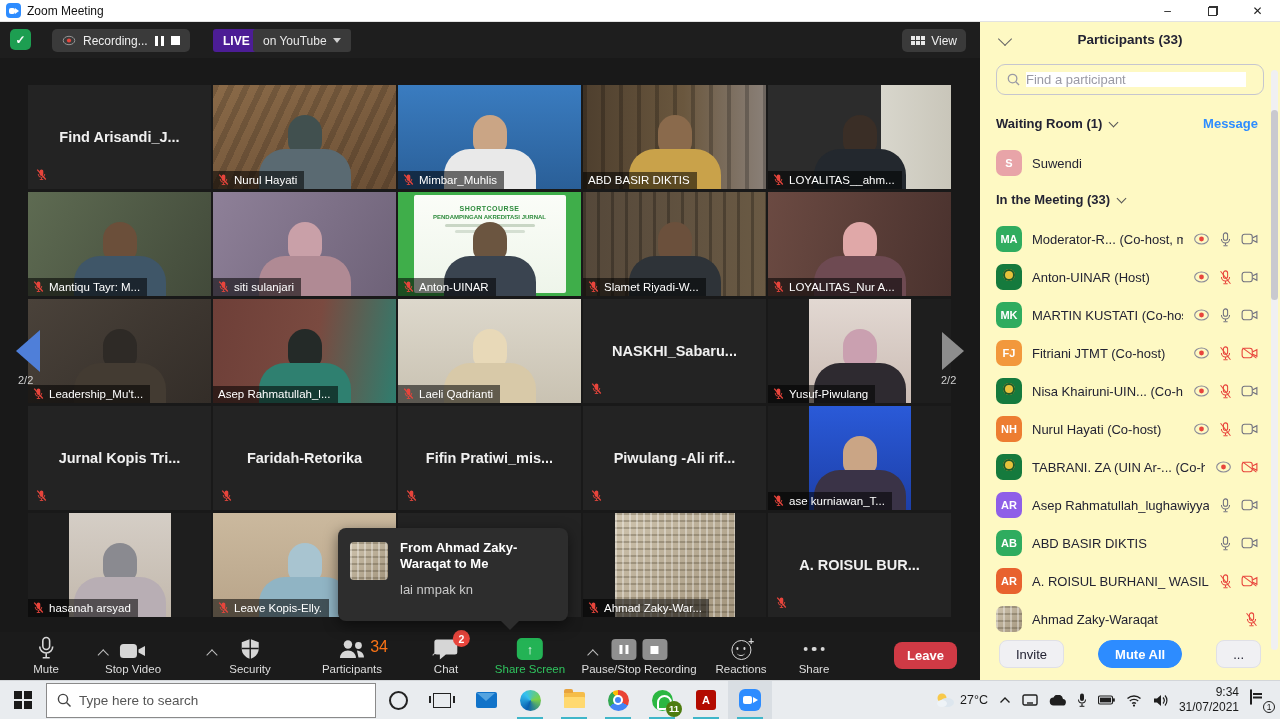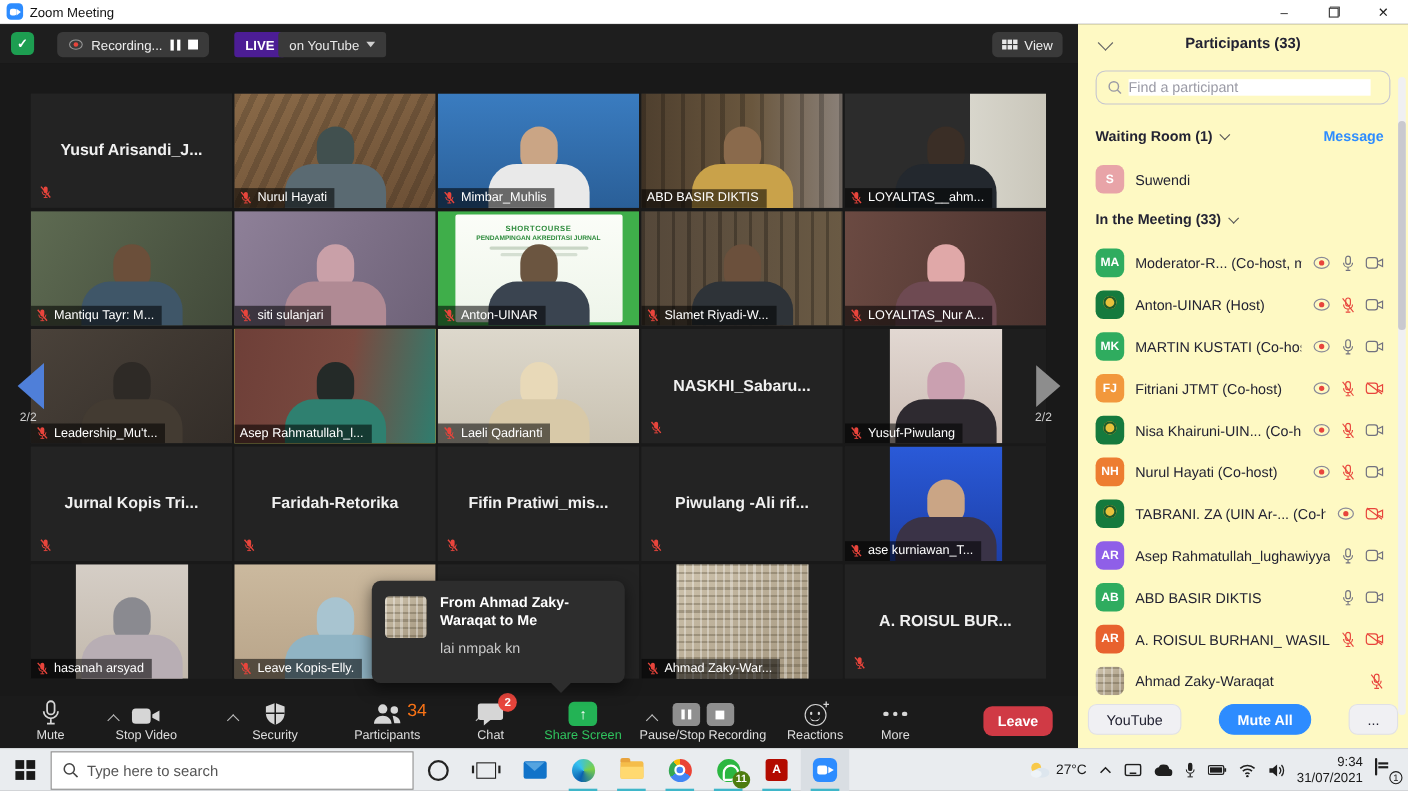--- a/index.html
+++ b/index.html
@@ -209,21 +209,21 @@
           <i></i>
           <i></i>
         </span>
       <span>View</span>
     </div>
   </div>
 
   <div class="stage">
 
     <div class="tile c1 r1">
-      <div class="cname">Yusuf Arisandi_J...</div>
+      <div class="cname">Find Arisandi_J...</div>
       <svg class="tm cornermic" viewBox="0 0 14 16">
           <path class="mb" d="M7 1.6c1.3 0 2.3 1 2.3 2.3v3.4c0 1.3-1 2.3-2.3 2.3s-2.3-1-2.3-2.3V3.9c0-1.3 1-2.3 2.3-2.3z"></path>
           <path class="ml" d="M2.8 7.4a4.2 4.2 0 0 0 8.4 0M7 11.8v2.4M4.8 14.4h4.4"></path>
           <path class="ms" d="M1.6 1.8l10.8 12.6"></path>
         </svg>
     </div>
     <div class="tile c2 r1">
       <div class="vid" style="background:linear-gradient(160deg,#8a6a48,#6b4f35);background-image:repeating-linear-gradient(115deg,rgba(0,0,0,.15) 0 6px,transparent 6px 14px),linear-gradient(160deg,#8a6a48,#6b4f35)">
           <i class="person" style="--h:#41504f;--b:#5a6a72"></i>
         </div>
@@ -596,21 +596,21 @@
       <span>Reactions</span>
     </div>
     <div class="tbi" style="left:814px">
       <span class="ico">
           <span class="dots3">
             <i></i>
             <i></i>
             <i></i>
           </span>
         </span>
-      <span>More</span>
+      <span>Share</span>
     </div>
     <div class="leavebtn">Leave</div>
   </div>
 
   <div class="sidebar">
     <span class="sb-collapse"></span>
     <div class="sb-head">Participants (33)</div>
     <div class="sb-search">
       <svg width="13" height="13" viewBox="0 0 14 14">
           <circle cx="6" cy="6" r="4.6" fill="none" stroke="#9a9aa5" stroke-width="1.4"></circle>
@@ -813,21 +813,21 @@
             <path d="M2.4 7.8a4.6 4.6 0 0 0 9.2 0M7 12.8v2M4.6 15.6h4.8"></path>
             <line x1="1.4" y1="1.4" x2="12.6" y2="15.6"></line>
           </svg>
         </span>
     </div>
 
     <div class="sb-scroll"></div>
     <div class="sb-thumb"></div>
 
     <div class="sb-footer">
-      <div class="sbtn">YouTube</div>
+      <div class="sbtn">Invite</div>
       <div class="sbtn blue">Mute All</div>
       <div class="sbtn">...</div>
     </div>
   </div>
 
   <div class="taskbar">
     <div class="startbtn">
         <span class="winlogo">
           <i></i>
           <i></i>

